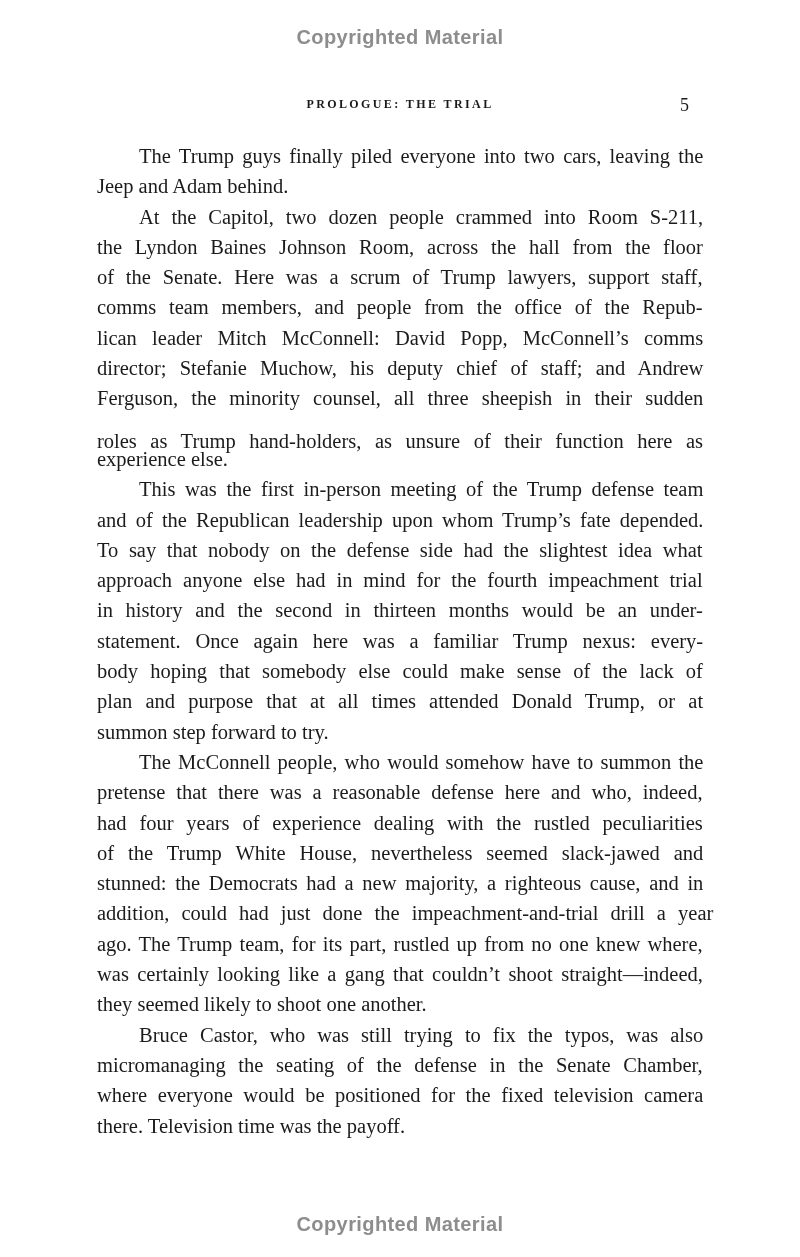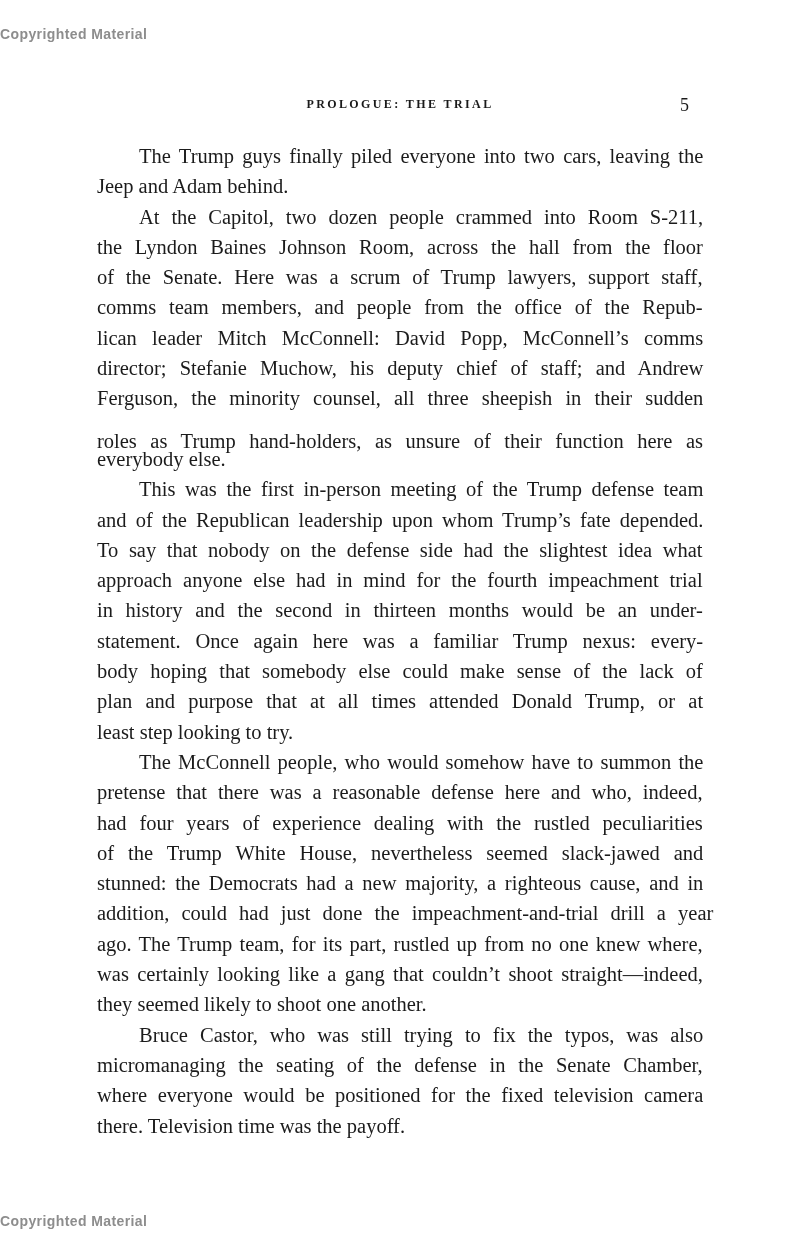--- a/index.html
+++ b/index.html
@@ -12,23 +12,23 @@
     width: 800px;
     height: 1257px;
     background: #ffffff;
     overflow: hidden;
     font-family: "Liberation Serif", "DejaVu Serif", serif;
   }
   .watermark {
     position: absolute;
     left: 0;
     width: 800px;
-    text-align: left;
+    text-align: center;
     font-family: "Liberation Sans", "DejaVu Sans", sans-serif;
-    font-size: 14px;
+    font-size: 20px;
     font-weight: 700;
     letter-spacing: 0.4px;
     color: #8d8d8d;
   }
   .watermark.top { top: 26px; }
   .watermark.bottom { top: 1213px; }
 
   .running-header {
     position: absolute;
     left: 97px;
@@ -91,30 +91,30 @@
       <div class="line indent"><span style="word-spacing: 3.2px; transform: none;">The Trump guys finally piled everyone into two cars, leaving the</span></div>
       <div class="line last"><span style="word-spacing: 0px; transform: none;">Jeep and Adam behind.</span></div>
       <div class="line indent"><span style="word-spacing: 6.77778px; transform: none;">At the Capitol, two dozen people crammed into Room S-211,</span></div>
       <div class="line"><span style="word-spacing: 7.7px; transform: none;">the Lyndon Baines Johnson Room, across the hall from the floor</span></div>
       <div class="line"><span style="word-spacing: 6.63636px; transform: none;">of the Senate. Here was a scrum of Trump lawyers, support staff,</span></div>
       <div class="line"><span style="word-spacing: 7.6px; transform: none;">comms team members, and people from the office of the Repub-</span></div>
       <div class="line"><span style="word-spacing: 10.1429px; transform: none;">lican leader Mitch McConnell: David Popp, McConnell’s comms</span></div>
       <div class="line"><span style="word-spacing: 8.11111px; transform: none;">director; Stefanie Muchow, his deputy chief of staff; and Andrew</span></div>
       <div class="line"><span style="word-spacing: 8px; transform: none;">Ferguson, the minority counsel, all three sheepish in their sudden</span></div>
       <div class="line"><span style="word-spacing: 8.4px; transform: none; margin-top: 12px;">roles as Trump hand-holders, as unsure of their function here as</span></div>
-      <div class="line last"><span style="word-spacing: 0px; transform: none;">everybody else.</span></div>
+      <div class="line last"><span style="word-spacing: 0px; transform: none;">experience else.</span></div>
       <div class="line indent"><span style="word-spacing: 4.4px; transform: none;">This was the first in-person meeting of the Trump defense team</span></div>
       <div class="line"><span style="word-spacing: 4px; transform: none;">and of the Republican leadership upon whom Trump’s fate depended.</span></div>
       <div class="line"><span style="word-spacing: 5.41667px; transform: none;">To say that nobody on the defense side had the slightest idea what</span></div>
       <div class="line"><span style="word-spacing: 5.8px; transform: none;">approach anyone else had in mind for the fourth impeachment trial</span></div>
       <div class="line"><span style="word-spacing: 7.54545px; transform: none;">in history and the second in thirteen months would be an under-</span></div>
       <div class="line"><span style="word-spacing: 9.66667px; transform: none;">statement. Once again here was a familiar Trump nexus: every-</span></div>
       <div class="line"><span style="word-spacing: 7px; transform: none;">body hoping that somebody else could make sense of the lack of</span></div>
       <div class="line"><span style="word-spacing: 8px; transform: none;">plan and purpose that at all times attended Donald Trump, or at</span></div>
-      <div class="line last"><span style="word-spacing: 0px; transform: none;">least step looking to try.</span></div>
+      <div class="line last"><span style="word-spacing: 0px; transform: none;">summon step forward to try.</span></div>
       <div class="line indent"><span style="word-spacing: 2.11111px; transform: none;">The McConnell people, who would somehow have to summon the</span></div>
       <div class="line"><span style="word-spacing: 5.8px; transform: none;">pretense that there was a reasonable defense here and who, indeed,</span></div>
       <div class="line"><span style="word-spacing: 7.66667px; transform: none;">had four years of experience dealing with the rustled peculiarities</span></div>
       <div class="line"><span style="word-spacing: 8.875px; transform: none;">of the Trump White House, nevertheless seemed slack-jawed and</span></div>
       <div class="line"><span style="word-spacing: 3.54545px; transform: none;">stunned: the Democrats had a new majority, a righteous cause, and in</span></div>
       <div class="line"><span style="word-spacing: 7px; transform: none;">addition, could had just done the impeachment-and-trial drill a year</span></div>
       <div class="line"><span style="word-spacing: 2.07692px; transform: none;">ago. The Trump team, for its part, rustled up from no one knew where,</span></div>
       <div class="line"><span style="word-spacing: 3.22222px; transform: none;">was certainly looking like a gang that couldn’t shoot straight—indeed,</span></div>
       <div class="line last"><span style="word-spacing: 0px; transform: none;">they seemed likely to shoot one another.</span></div>
       <div class="line indent"><span style="word-spacing: 6.90909px; transform: none;">Bruce Castor, who was still trying to fix the typos, was also</span></div>

